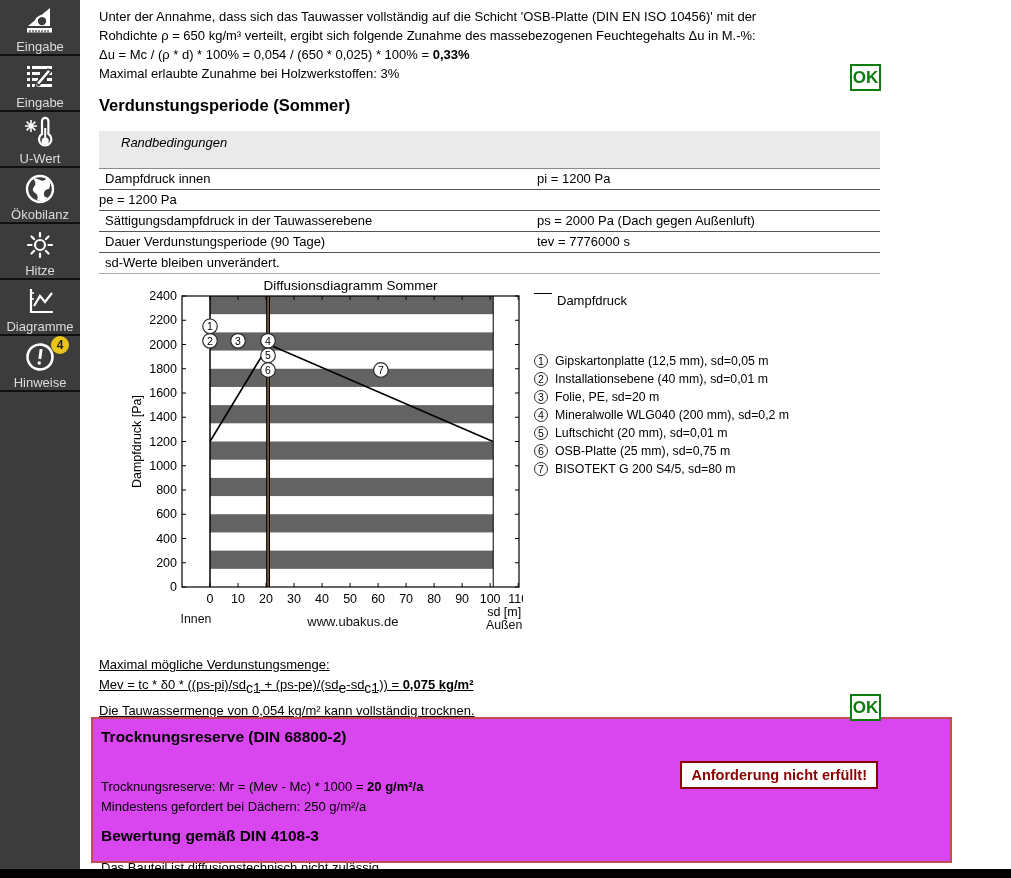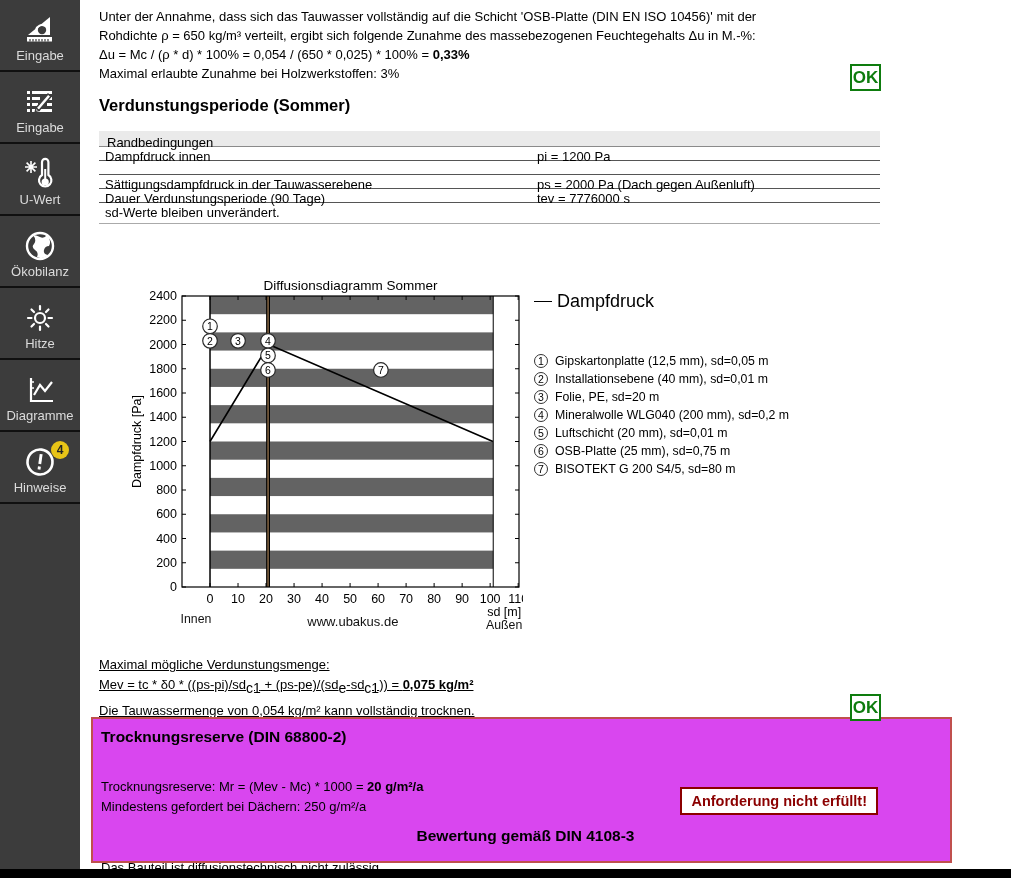--- a/index.html
+++ b/index.html
@@ -2,23 +2,23 @@
 <html><head>
 <meta charset="utf-8">
 <style>
   * { margin:0; padding:0; box-sizing:border-box; }
   html,body { width:1011px; height:878px; }
   body { position:relative; background:#fff; color:#000;
          font-family:"Liberation Sans","DejaVu Sans",sans-serif; font-size:13px; overflow:hidden; }
 
   
   .sidebar { position:absolute; left:0; top:0; width:80px; height:869px; background:#3c3c3c; }
-  .sb-item { height:72px; border-bottom:2px solid #101010; position:relative;
+  .sb-item { height:56px; border-bottom:2px solid #101010; position:relative;
              display:flex; flex-direction:column; align-items:center; justify-content:flex-end;
-             padding-bottom:7px; cursor:pointer; }
+             padding-bottom:0; cursor:pointer; }
   .sb-item.active { background:#171717; }
   .sb-ic { position:relative; height:36px; display:flex; align-items:center; justify-content:center; }
   .sb-ic svg { display:block; }
   .sb-label { color:#dcdcdc; font-size:13px; line-height:15px; }
   .sb-badge { position:absolute; top:-3px; right:-12px; width:18px; height:18px; border-radius:50%;
               background:#e8c417; color:#222; font-size:12px; font-weight:bold;
               display:flex; align-items:center; justify-content:center; }
 
   .bottombar { position:absolute; left:0; top:869px; width:1011px; height:9px; background:#000; }
 
@@ -27,53 +27,53 @@
   .ok-btn { position:absolute; width:31px; height:27px; background:#fff; border:2px solid #0e7c0e;
             color:#0e7c0e; font-weight:bold; font-size:17px; display:flex; align-items:center;
             justify-content:center; cursor:pointer; z-index:5; }
   sub { font-size:14px; }
 
   .intro { left:99px; top:7px; width:770px; line-height:19px; }
   .section-title { left:99px; top:96px; font-size:16.5px; font-weight:bold; }
 
   
   .rtable { left:99px; top:131px; width:781px; }
-  .rtable .thead { background:#eaeaea; height:16px; line-height:23px; padding-left:8px;
-                   border-bottom:1px solid #8a8a8a; }
-  .trow { display:flex; height:14px; line-height:20px; border-bottom:1px solid #555; }
+  .rtable .thead { background:#eaeaea; height:38px; line-height:23px; padding-left:22px;
+                   border-bottom:1px solid #8a8a8a;font-style:italic; }
+  .trow { display:flex; height:21px; line-height:20px; border-bottom:1px solid #555; }
   .trow .c1 { width:438px; padding-left:6px; }
   .trow .c2 { flex:1; }
   .tfoot { height:21px; line-height:20px; padding-left:6px; border-bottom:1px solid #aaa; }
 
   
   .chart-wrap { left:131px; top:276px; width:392px; height:362px; }
 
   .legend { left:534px; top:293px; width:360px; }
-  .legend-line-row { display:flex; align-items:center; height:16px; font-size:18px; }
+  .legend-line-row { display:flex; align-items:flex-start; height:16px; font-size:13px; }
   .legend-sample { width:18px; height:0; border-top:1.6px solid #000; margin-right:5px; }
   .layer-list { margin-top:43px; }
   .layer-row { display:flex; align-items:center; height:18px; font-size:12.3px; }
   .num-circle { width:14px; height:14px; border:1px solid #333; border-radius:50%; background:#fff;
                 font-size:10.5px; display:flex; align-items:center; justify-content:center;
                 flex:0 0 14px; }
   .layer-row .lbl { padding-left:7px; white-space:nowrap; }
 
   .evap { left:99px; top:655px; width:770px;text-decoration:underline; }
   .evap .l1 { line-height:19px; }
   .evap .l2 { line-height:21px; }
   .evap .l3 { line-height:21px; margin-top:1px; }
 
   
   .redbox { left:91px; top:717px; width:861px; height:146px; border:2px solid #c0504d; background:#d946ef; }
   .rb-title { margin:9px 0 0 8px; font-size:15.5px; font-weight:bold; }
   .rb-l1 { margin:33px 0 0 8px; }
   .rb-l2 { margin:5px 0 0 8px; }
-  .rb-sub { margin:13px 0 0 8px; font-size:15.5px; font-weight:bold;text-align:center; }
+  .rb-sub { margin:13px 0 0 8px; font-size:15.5px; font-weight:bold; }
   .rb-conc { margin:15px 0 0 8px; }
-  .rb-badge { position:absolute; top:68px; right:72px; border:2px solid #8b0000; color:#8b0000;
+  .rb-badge { position:absolute; top:42px; right:72px; border:2px solid #8b0000; color:#8b0000;
               background:#fff; font-weight:bold; font-size:14.5px; padding:4px 9px; white-space:nowrap; }
 </style>
 </head>
 <body>
 
 <nav class="sidebar">
     <div class="sb-item">
       <div class="sb-ic">
         <svg width="34" height="32" viewBox="0 0 34 32">
           <path d="M5 21 L27 3 L27 21 Z" fill="#fff"></path>
@@ -178,20 +178,21 @@
 <h1 class="abs section-title">Verdunstungsperiode (Sommer)</h1>
 
 <div class="abs rtable">
   <div class="thead">Randbedingungen</div>
   <div id="tbody">
       <div class="trow">
         <div class="c1">Dampfdruck innen</div>
         <div class="c2">pi = 1200 Pa</div>
       </div>
       <div class="trow">
+        <div class="c2">pe = 1200 Pa</div>
       </div>
       <div class="trow">
         <div class="c1">Sättigungsdampfdruck in der Tauwasserebene</div>
         <div class="c2">ps = 2000 Pa (Dach gegen Außenluft)</div>
       </div>
       <div class="trow">
         <div class="c1">Dauer Verdunstungsperiode (90 Tage)</div>
         <div class="c2">tev = 7776000 s</div>
       </div>
     </div>

